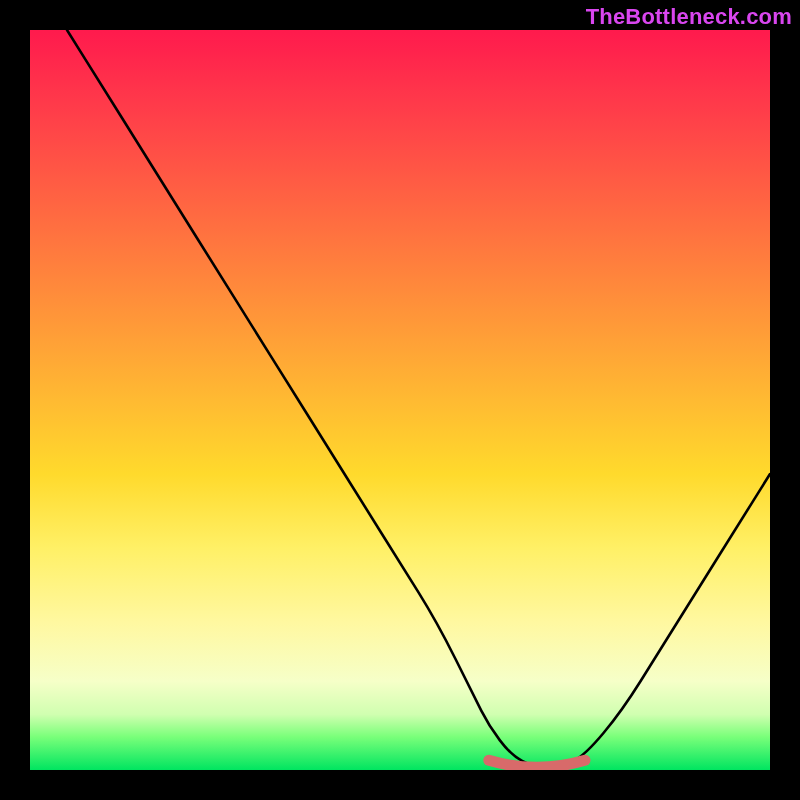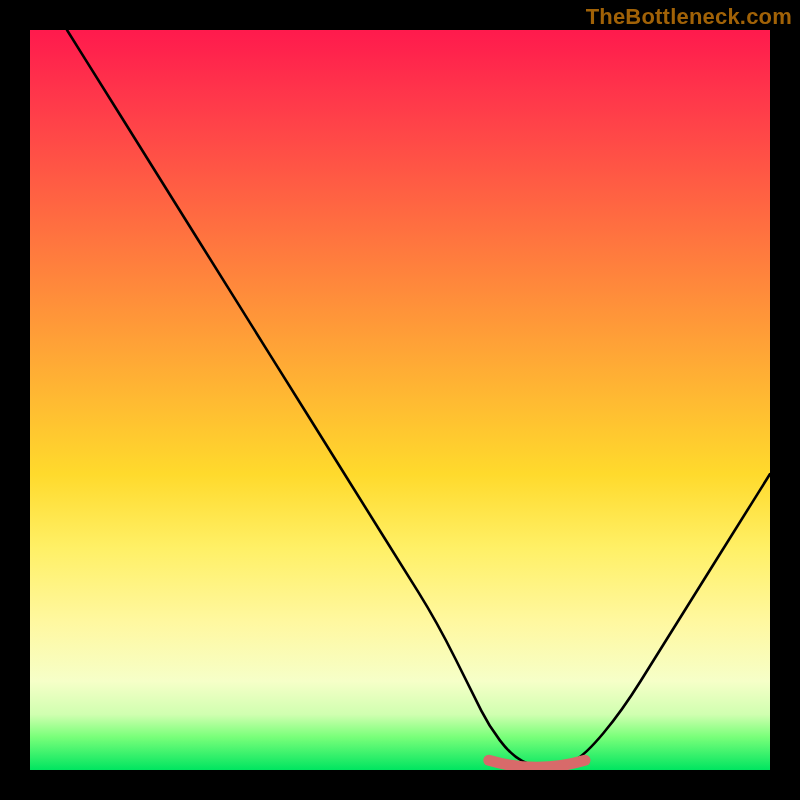--- a/index.html
+++ b/index.html
@@ -38,21 +38,21 @@
       #00e560 100%
     );
   }
   .watermark {
     position: absolute;
     top: 4px;
     right: 8px;
     font-family: Arial, Helvetica, sans-serif;
     font-size: 22px;
     font-weight: 600;
-    color: #a16207;
+    color: #d946ef;
     letter-spacing: 0.2px;
   }
   svg.curve {
     position: absolute;
     left: 0;
     top: 0;
     width: 740px;
     height: 740px;
   }
 </style>

